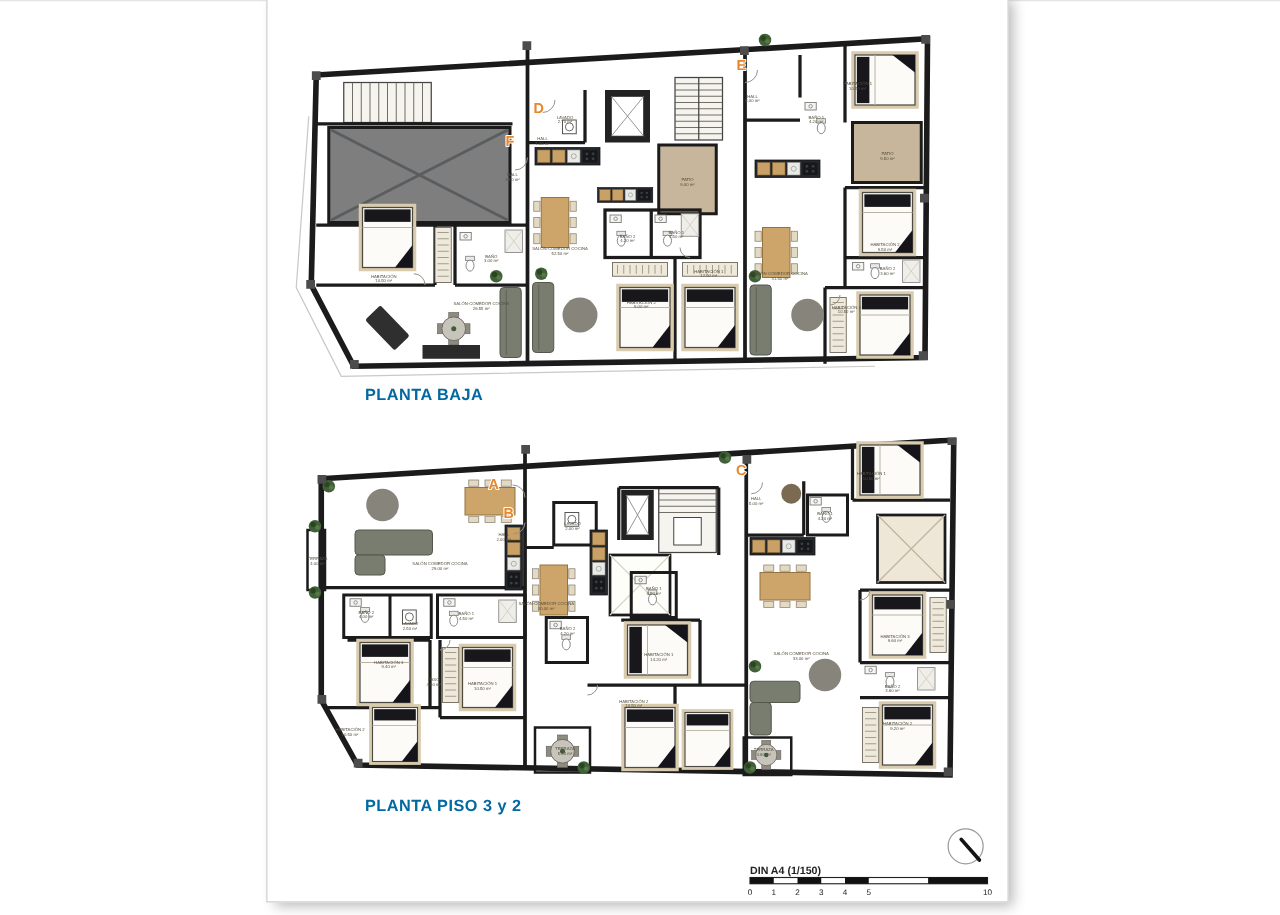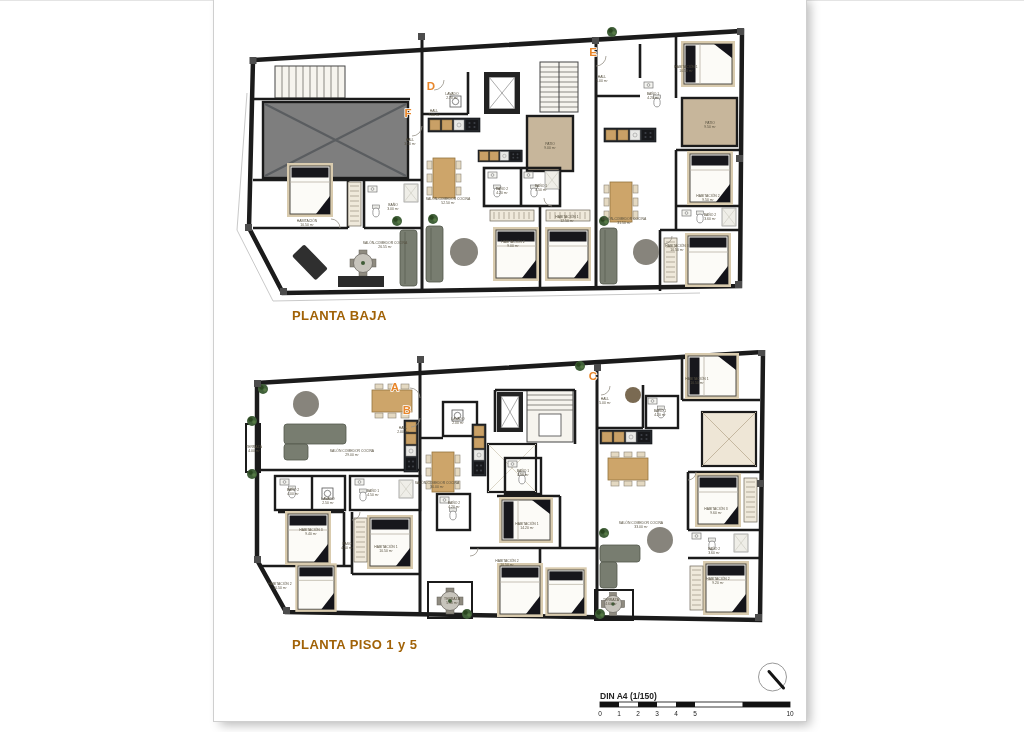--- a/index.html
+++ b/index.html
@@ -2,21 +2,21 @@
 <html><head>
 <meta charset="utf-8">
 <style>
   html,body{margin:0;padding:0}
   body{width:1024px;height:732px;position:relative;background:#ffffff;overflow:hidden;
        font-family:"Liberation Sans",sans-serif}
   .topline{position:absolute;left:0;top:0;width:1024px;height:1px;background:#e4e4e4}
   .page{position:absolute;left:213px;top:-6px;width:592px;height:726px;background:#fff;
         border:1px solid #cfcfcf;box-shadow:5px 5px 10px -2px rgba(0,0,0,.28)}
   svg.plan{position:absolute}
-  .plan-title{position:absolute;font-size:13px;font-weight:bold;letter-spacing:.4px;color:#a16207}
+  .plan-title{position:absolute;font-size:13px;font-weight:bold;letter-spacing:.4px;color:#0369a1}
   
   .room-label{font-family:"Liberation Sans",sans-serif;font-size:3.4px;fill:#56503f;text-anchor:middle}
   .apt-letter{font-family:"Liberation Sans",sans-serif;font-size:11.5px;font-weight:bold;fill:#e8862a;
               text-anchor:middle;paint-order:stroke;stroke:#ffffff;stroke-width:1.6px;stroke-linejoin:round}
   .wall{stroke:#1b1b1b;fill:none}
   .steps{stroke:#5d5a54;stroke-width:.7;fill:none}
   .arc{stroke:#979288;stroke-width:.8;fill:none}
   .scale-num{font-family:"Liberation Sans",sans-serif;font-size:6.5px;fill:#222;text-anchor:middle}
   .scale-label{font-family:"Liberation Sans",sans-serif;font-size:8.5px;font-weight:bold;fill:#222}
 </style>
@@ -352,21 +352,21 @@
       <text x="605" y="400" class="room-label"><tspan x="605">HALL</tspan><tspan x="605" dy="3.8">5.00 m²</tspan></text>
       <text x="660" y="412" class="room-label"><tspan x="660">BAÑO 1</tspan><tspan x="660" dy="3.8">4.20 m²</tspan></text>
       <text x="697" y="380" class="room-label"><tspan x="697">HABITACIÓN 1</tspan><tspan x="697" dy="3.8">10.50 m²</tspan></text>
       <text x="641" y="524" class="room-label"><tspan x="641">SALÓN COMEDOR COCINA</tspan><tspan x="641" dy="3.8">33.00 m²</tspan></text>
       <text x="716" y="510" class="room-label"><tspan x="716">HABITACIÓN 3</tspan><tspan x="716" dy="3.8">9.60 m²</tspan></text>
       <text x="714" y="550" class="room-label"><tspan x="714">BAÑO 2</tspan><tspan x="714" dy="3.8">3.60 m²</tspan></text>
       <text x="718" y="580" class="room-label"><tspan x="718">HABITACIÓN 2</tspan><tspan x="718" dy="3.8">9.20 m²</tspan></text>
       <text x="611" y="601" class="room-label"><tspan x="611">TERRAZA</tspan><tspan x="611" dy="3.8">4.60 m²</tspan></text>
     </g>
 </svg>
-<div class="plan-title" style="left:292px;top:637px">PLANTA PISO 1 y 5</div>
+<div class="plan-title" style="left:292px;top:637px">PLANTA PISO 3 y 2</div>
 
 <svg class="plan" style="left:590px;top:655px;width:220px;height:65px" viewBox="590 655 220 65">
   <g>
     <circle cx="772.5" cy="677" r="14" fill="#fff" stroke="#9a9a9a" stroke-width="1"></circle>
     <line x1="769" y1="671.5" x2="783.5" y2="688" stroke="#141414" stroke-width="3" stroke-linecap="round"></line>
   </g>
   <text class="scale-label" x="600" y="699">DIN A4 (1/150)</text>
   <g>
     <rect x="600" y="702" width="190" height="5" fill="#fff" stroke="#222" stroke-width="0.9"></rect>
     <rect x="600" y="702" width="19" height="5" fill="#111"></rect>

